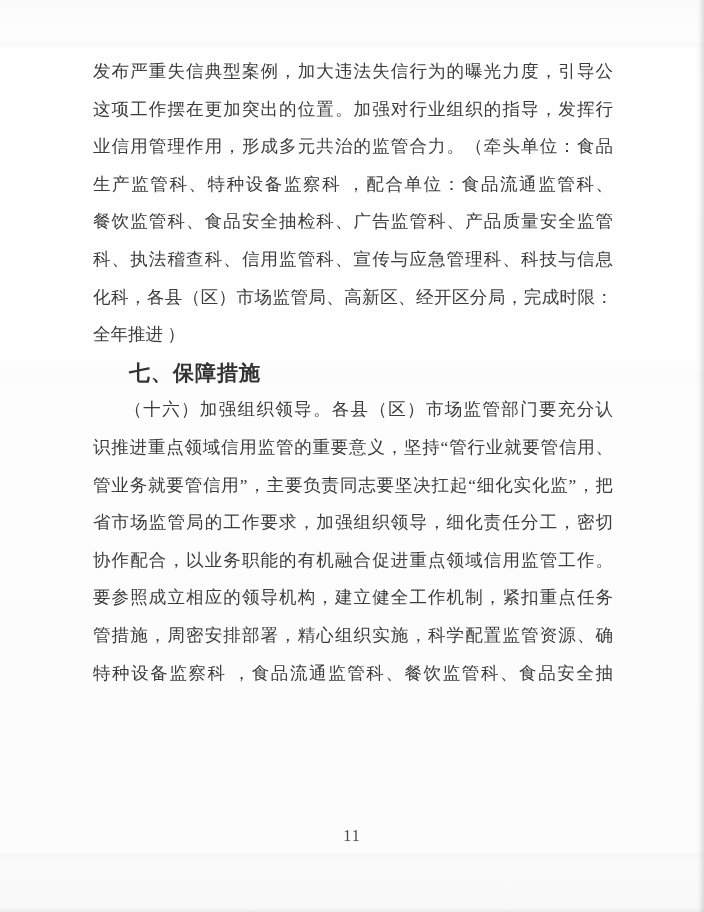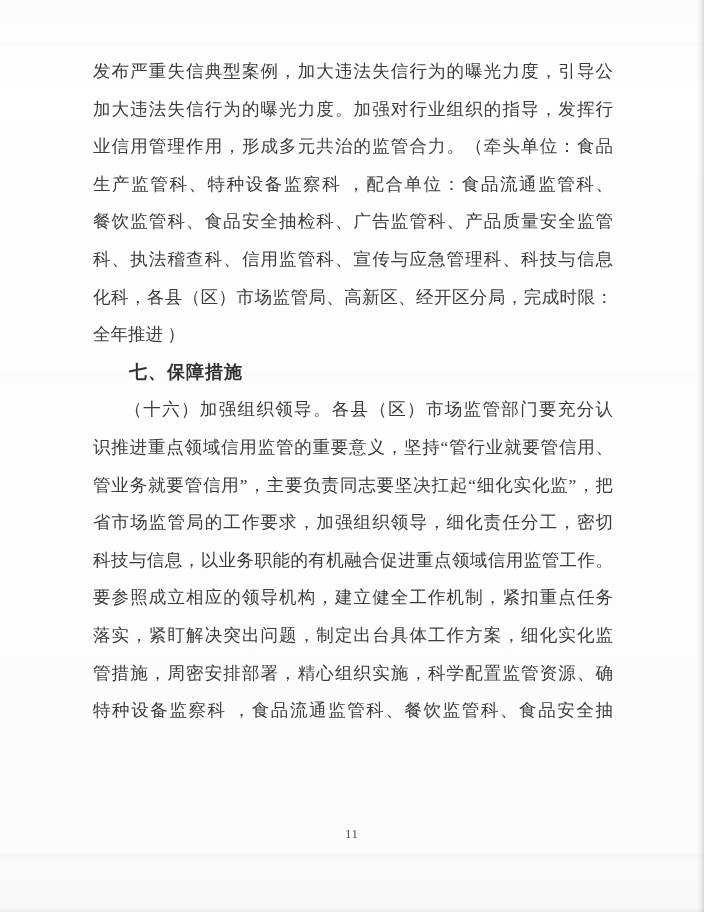--- a/index.html
+++ b/index.html
@@ -69,64 +69,63 @@
     text-align-last: left;
   }
   .para2 .line:first-child {
     text-indent: 1.8em;
   }
   .section-heading {
     height: 37.6px;
     padding-left: 36px;
     font-family: "Liberation Sans", "DejaVu Sans", sans-serif;
     font-weight: 700;
-    font-size: 18px;
+    font-size: 21px;
     color: #333333;
     letter-spacing: 1px;
   }
   .page-number {
     position: absolute;
     left: 0;
     top: 827px;
     width: 100%;
     text-align: center;
-    font-size: 12px;
+    font-size: 16px;
     letter-spacing: 1px;
     color: #4a4a4a;
     font-family: "Liberation Serif", "DejaVu Serif", serif;
   }
 </style>
 </head>
 <body>
 
 <div class="scan-page">
 
   <div class="textblock">
 
     <div class="para1">
         <div class="line">发布严重失信典型案例，加大违法失信行为的曝光力度，引导公</div>
-        <div class="line">加大违法失信行为的曝光力度。加强对行业组织的指导，发挥行</div>
+        <div class="line">这项工作摆在更加突出的位置。加强对行业组织的指导，发挥行</div>
         <div class="line">业信用管理作用，形成多元共治的监管合力。（牵头单位：食品</div>
         <div class="line">生产监管科、特种设备监察科 ，配合单位：食品流通监管科、</div>
         <div class="line">餐饮监管科、食品安全抽检科、广告监管科、产品质量安全监管</div>
         <div class="line">科、执法稽查科、信用监管科、宣传与应急管理科、科技与信息</div>
         <div class="line">化科，各县（区）市场监管局、高新区、经开区分局，完成时限：</div>
         <div class="line last-left">全年推进 ）</div>
       </div>
 
     <div class="section-heading">七、保障措施</div>
 
     <div class="para2">
         <div class="line">（十六）加强组织领导。各县（区）市场监管部门要充分认</div>
         <div class="line">识推进重点领域信用监管的重要意义，坚持“管行业就要管信用、</div>
         <div class="line">管业务就要管信用”，主要负责同志要坚决扛起“细化实化监”，把</div>
         <div class="line">省市场监管局的工作要求，加强组织领导，细化责任分工，密切</div>
-        <div class="line">科技与信息，以业务职能的有机融合促进重点领域信用监管工作。</div>
+        <div class="line">协作配合，以业务职能的有机融合促进重点领域信用监管工作。</div>
         <div class="line">要参照成立相应的领导机构，建立健全工作机制，紧扣重点任务</div>
-        <div class="line">落实，紧盯解决突出问题，制定出台具体工作方案，细化实化监</div>
         <div class="line">管措施，周密安排部署，精心组织实施，科学配置监管资源、确</div>
         <div class="line">特种设备监察科 ，食品流通监管科、餐饮监管科、食品安全抽</div>
       </div>
 
   </div>
 
   <div class="page-number">11</div>
 
   <div class="edge-right"></div>
   <div class="edge-bottom"></div>

